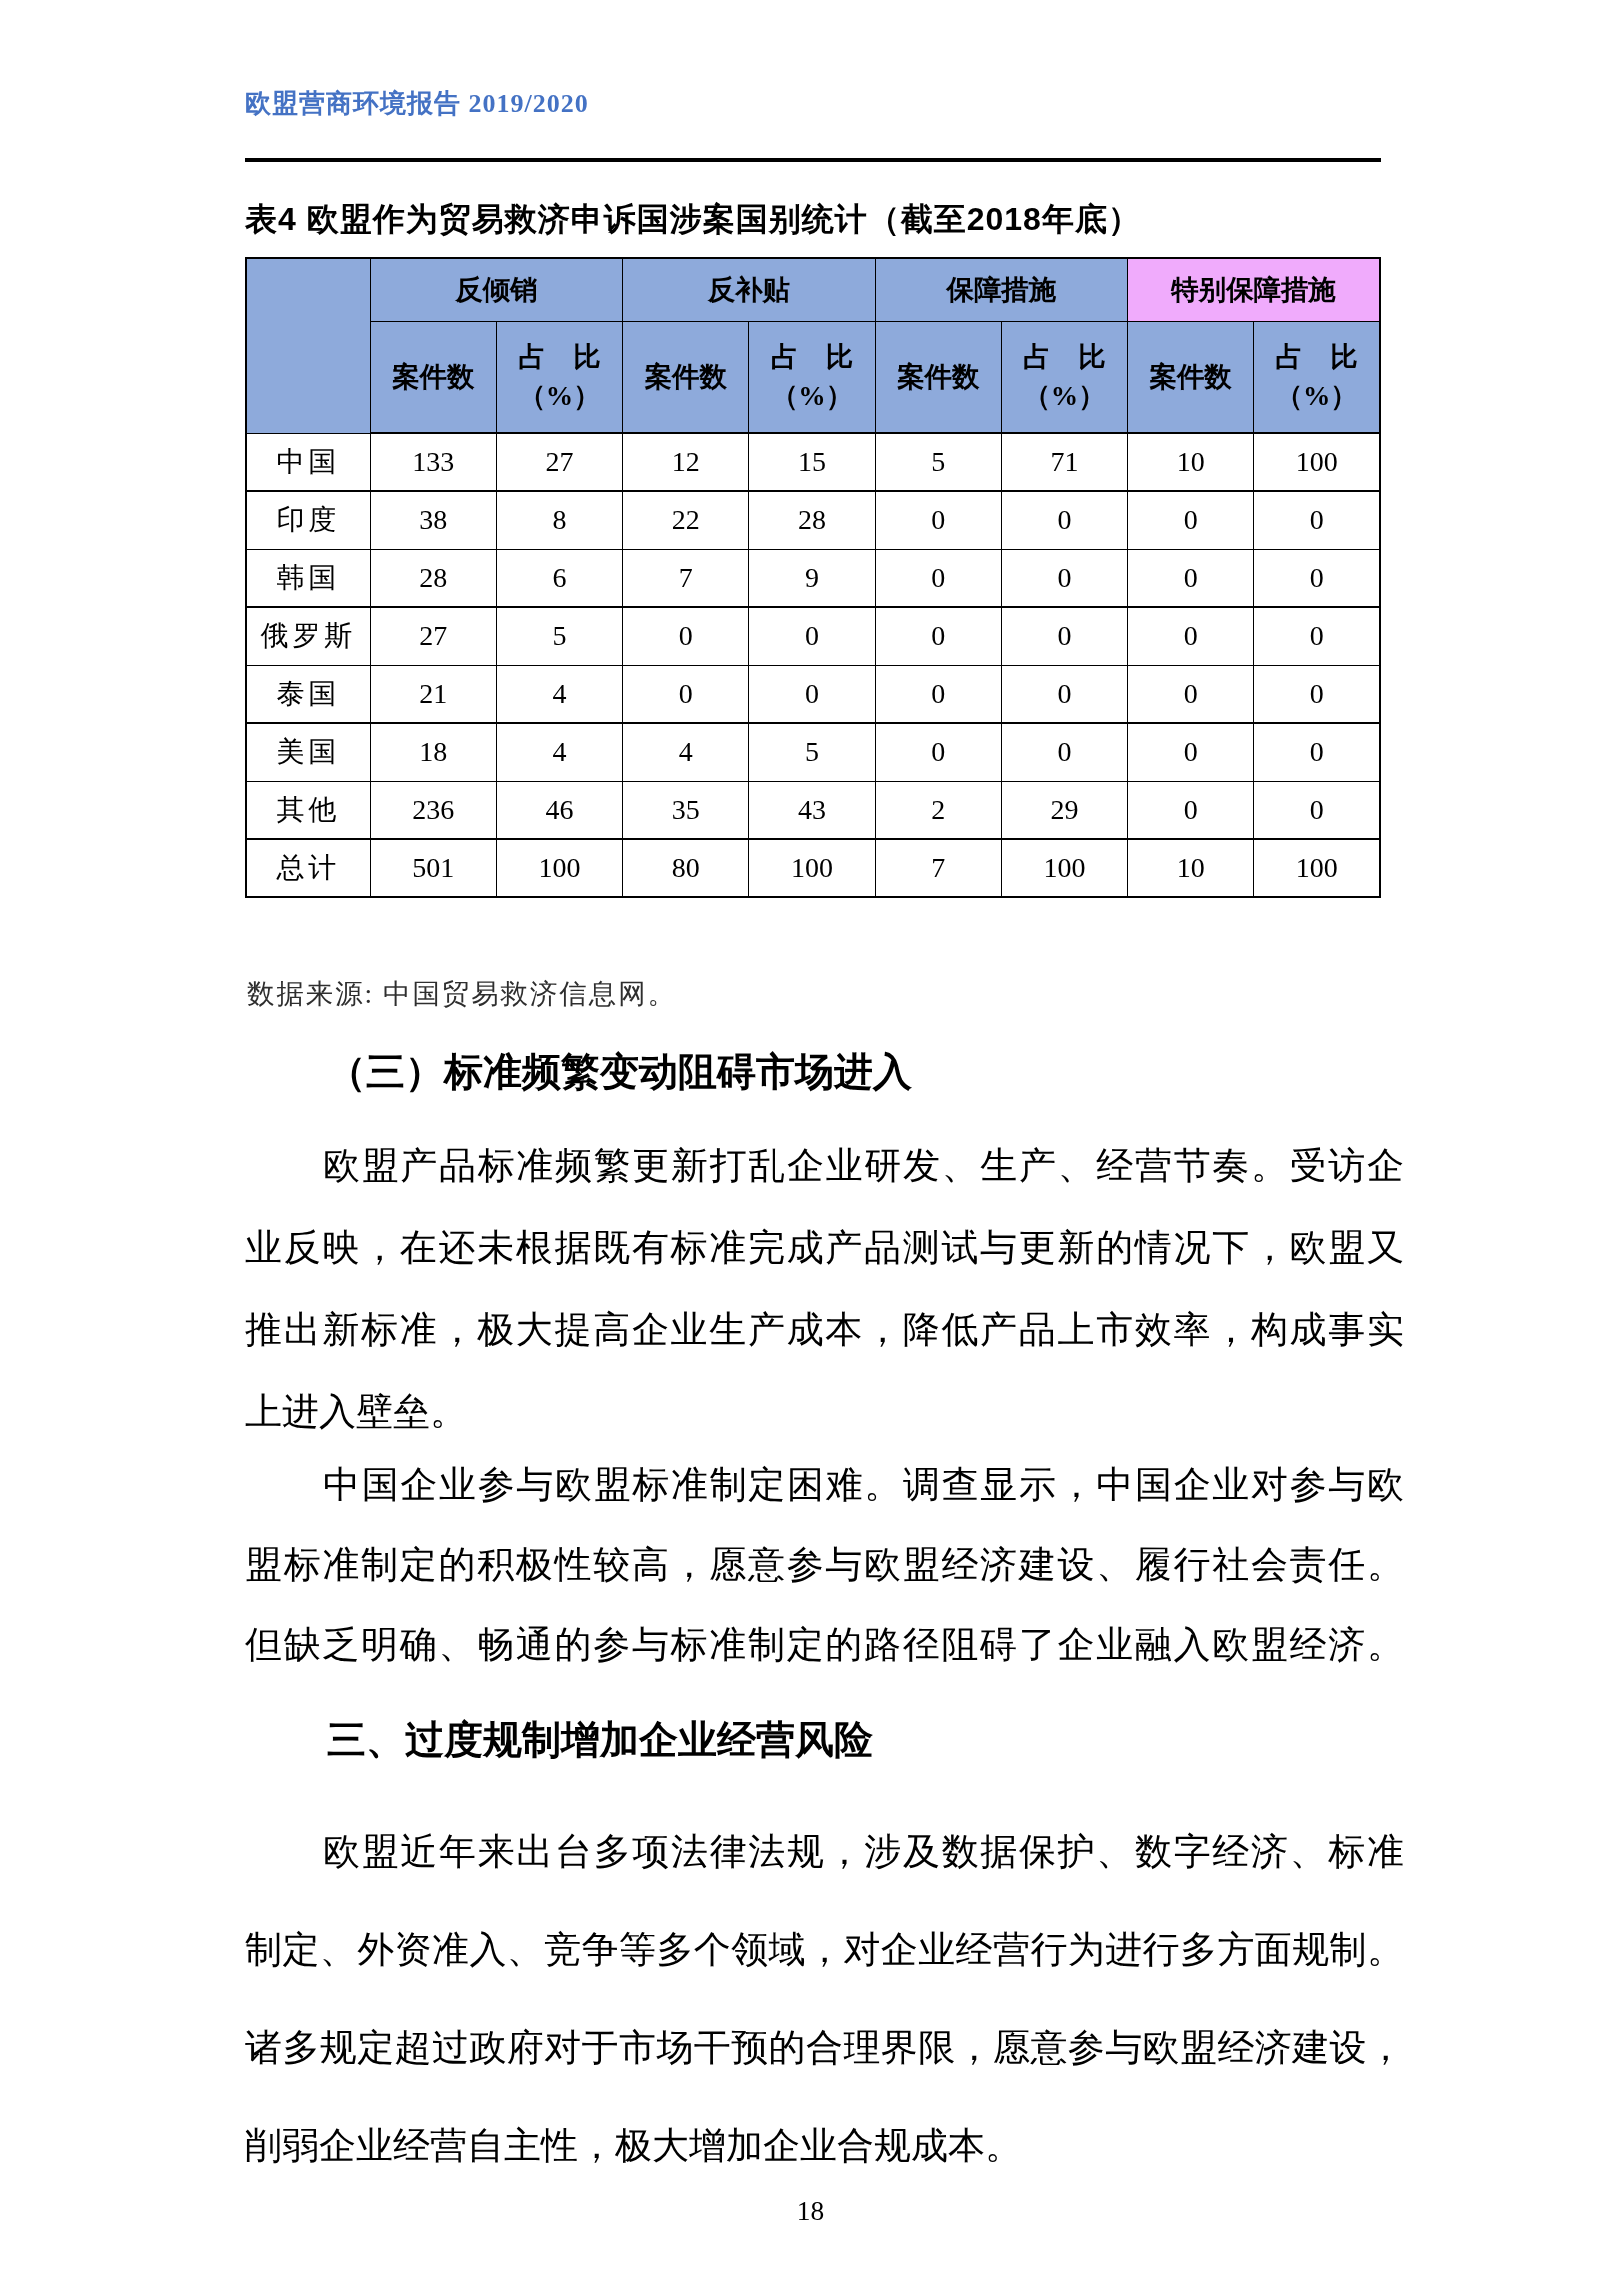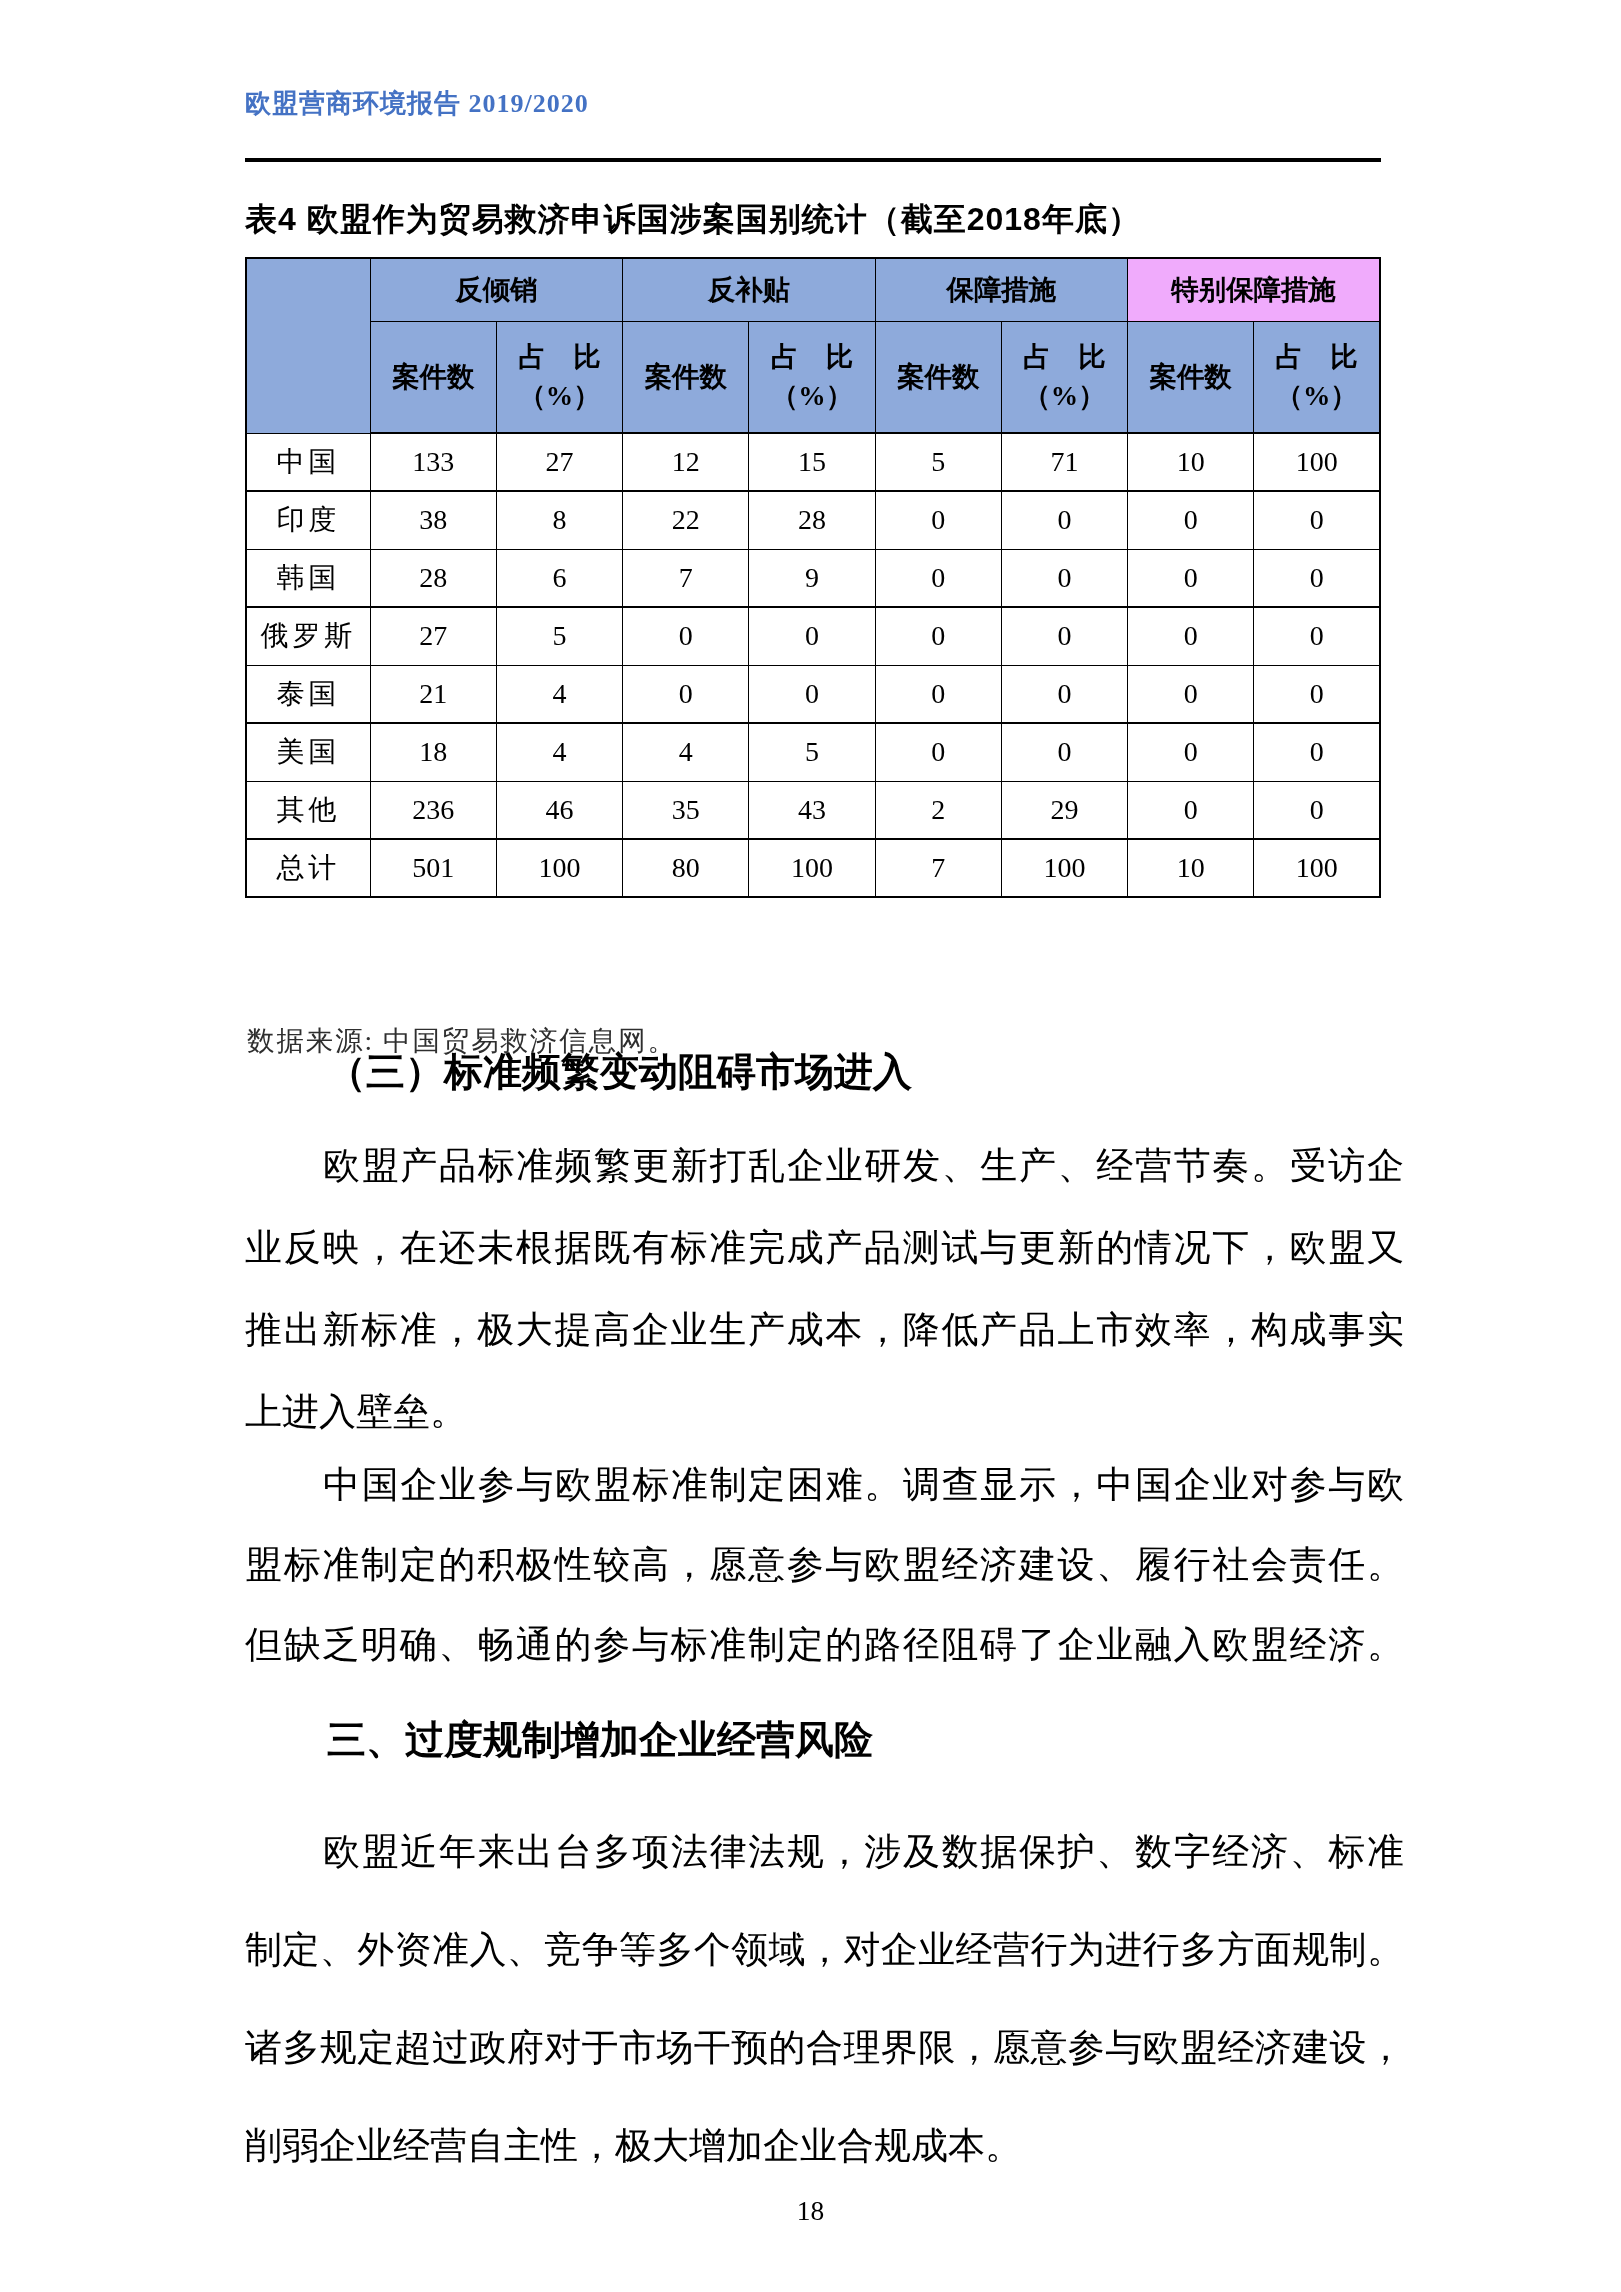--- a/index.html
+++ b/index.html
@@ -28,21 +28,21 @@
   table.stats thead th{font-weight:bold;font-size:27.4px;}
   thead tr.r1{height:63px;margin-left:22px;}
   thead tr.r2{height:112px;}
   thead tr.r2 th{border-bottom:2.9px solid #000;}
   th.corner{border-bottom:2.9px solid #000;}
   tbody tr{height:58px;}
   tbody tr.thick td{border-bottom:2.9px solid #000;}
   .gb{border-left:2.9px solid #000;}
   .share-head div{line-height:1.42;}
   td.row-label{letter-spacing:3.9px;}
-  .source-note{position:absolute;left:247px;top:976px;font-size:27.4px;color:#2e2e2e;letter-spacing:2px;margin-top:47px;}
+  .source-note{position:absolute;left:247px;top:976px;font-size:27.4px;color:#2e2e2e;letter-spacing:2px;}
   .heading{
     position:absolute;left:245px;width:1159px;padding-left:82px;box-sizing:border-box;
     font-family:"Liberation Sans","DejaVu Sans",sans-serif;font-weight:bold;font-size:39px;
   }
   #heading-sub{top:1045px;}
   #heading-main{top:1713px;}
   .para{position:absolute;left:245px;width:1159px;font-size:37px;}
   .para .line{
     display:block;height:var(--lh);line-height:var(--lh);
     text-align:justify;text-align-last:justify;white-space:nowrap;

